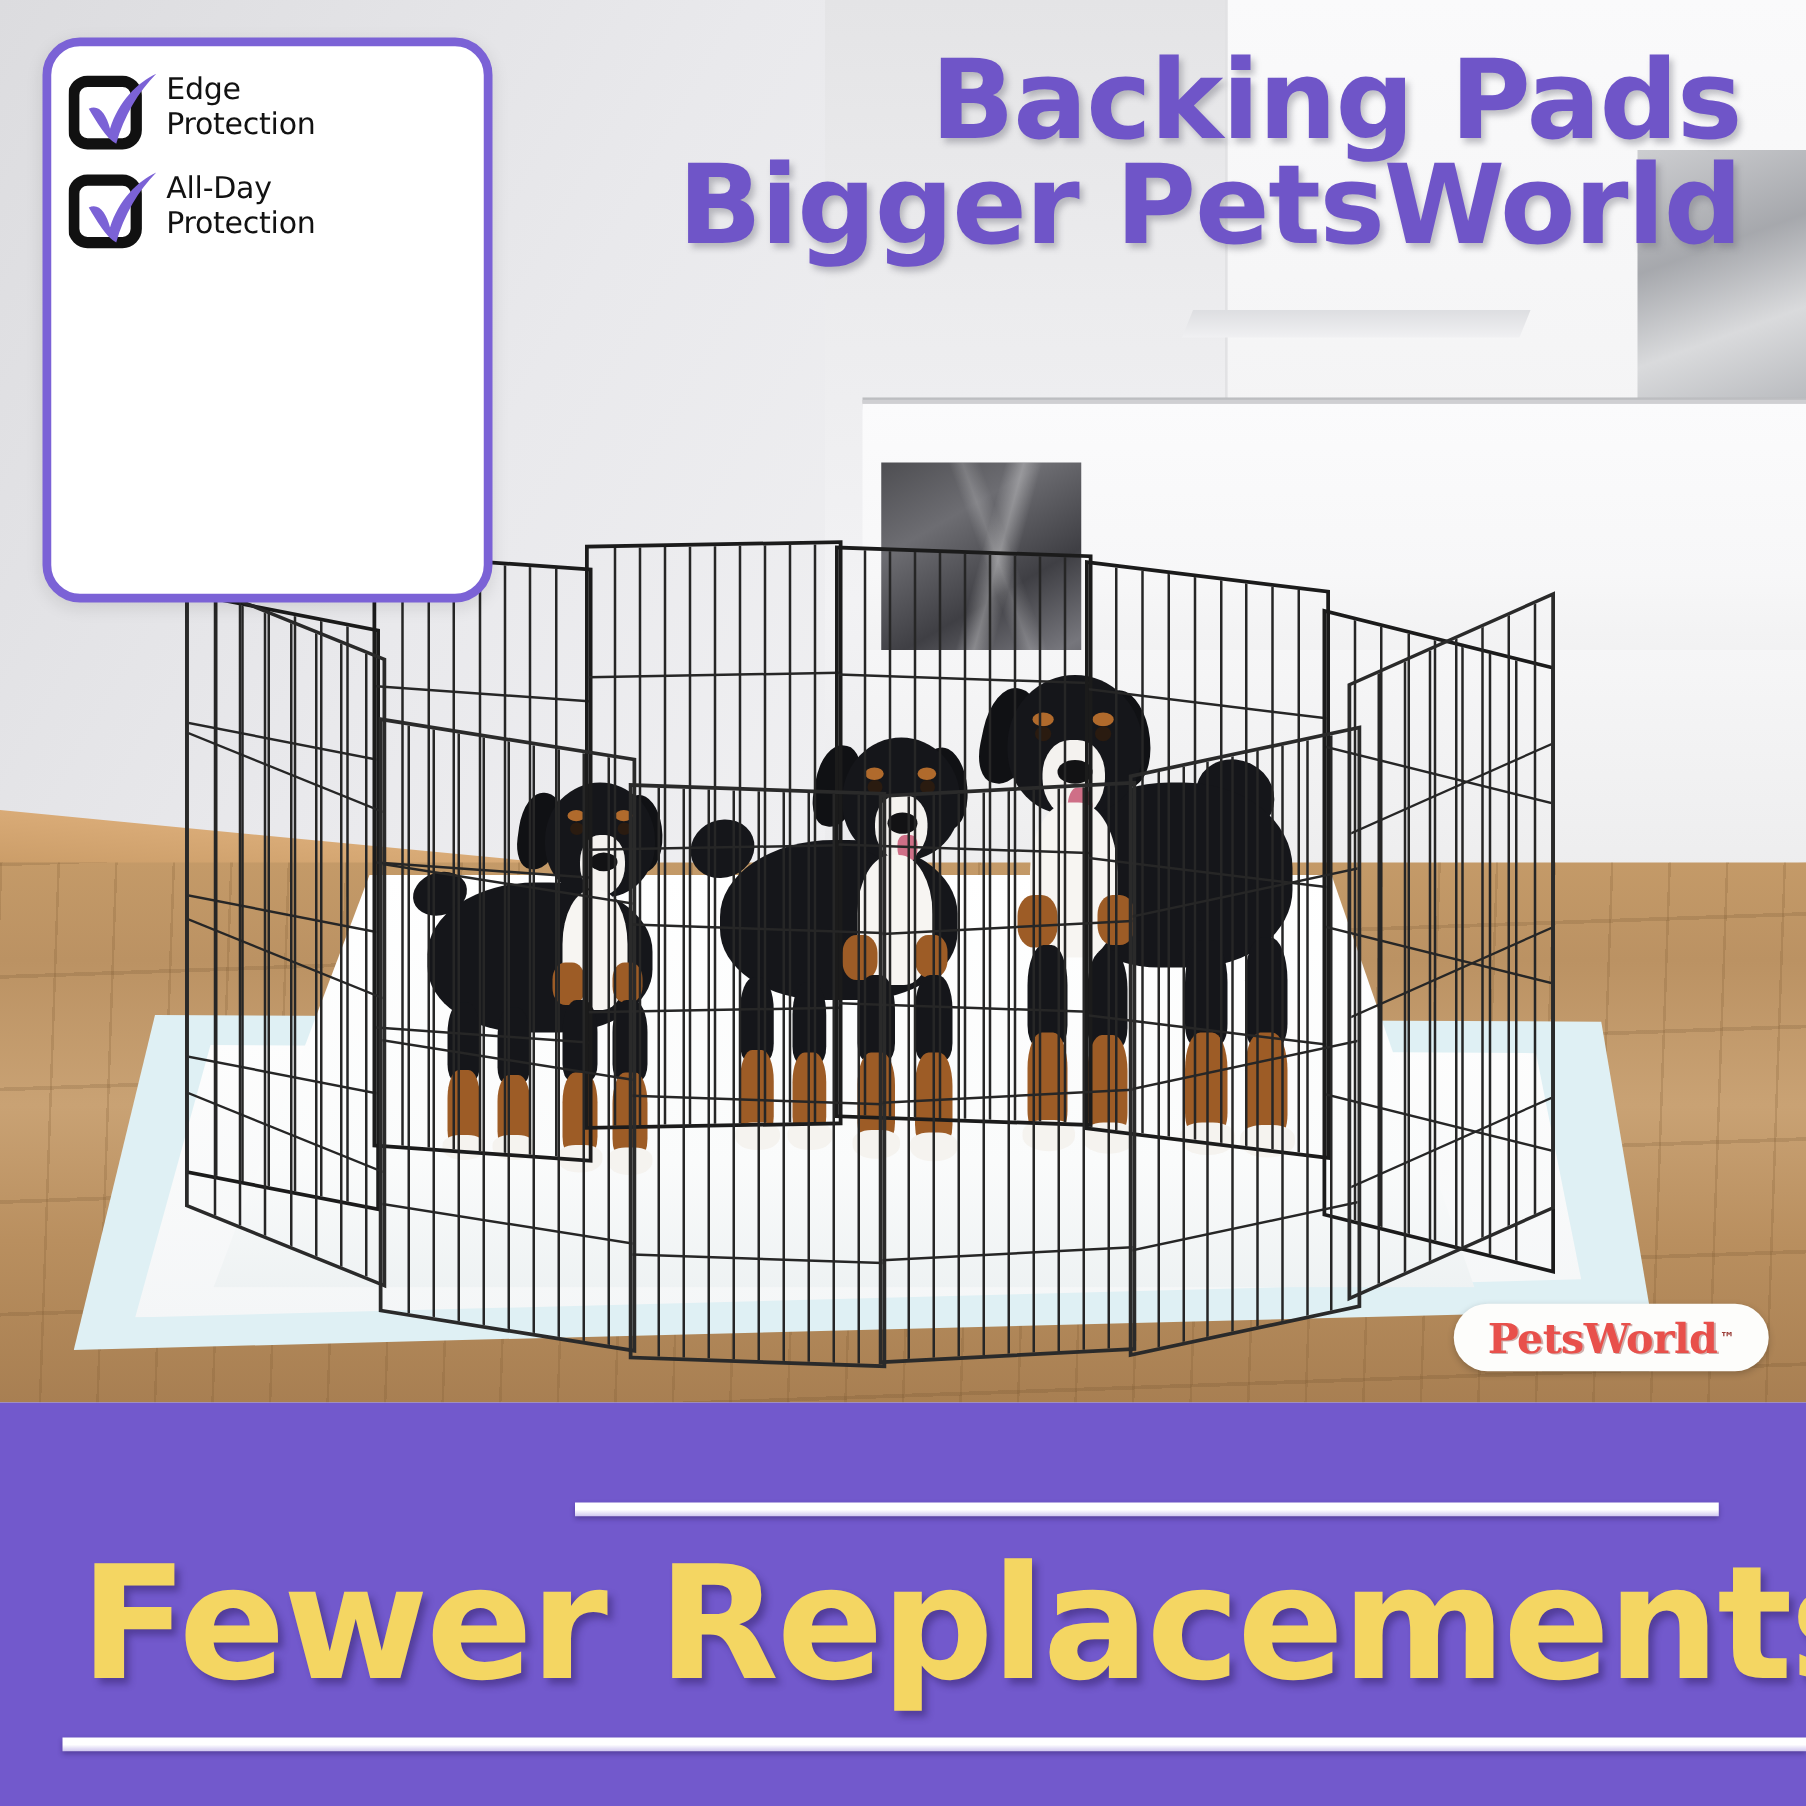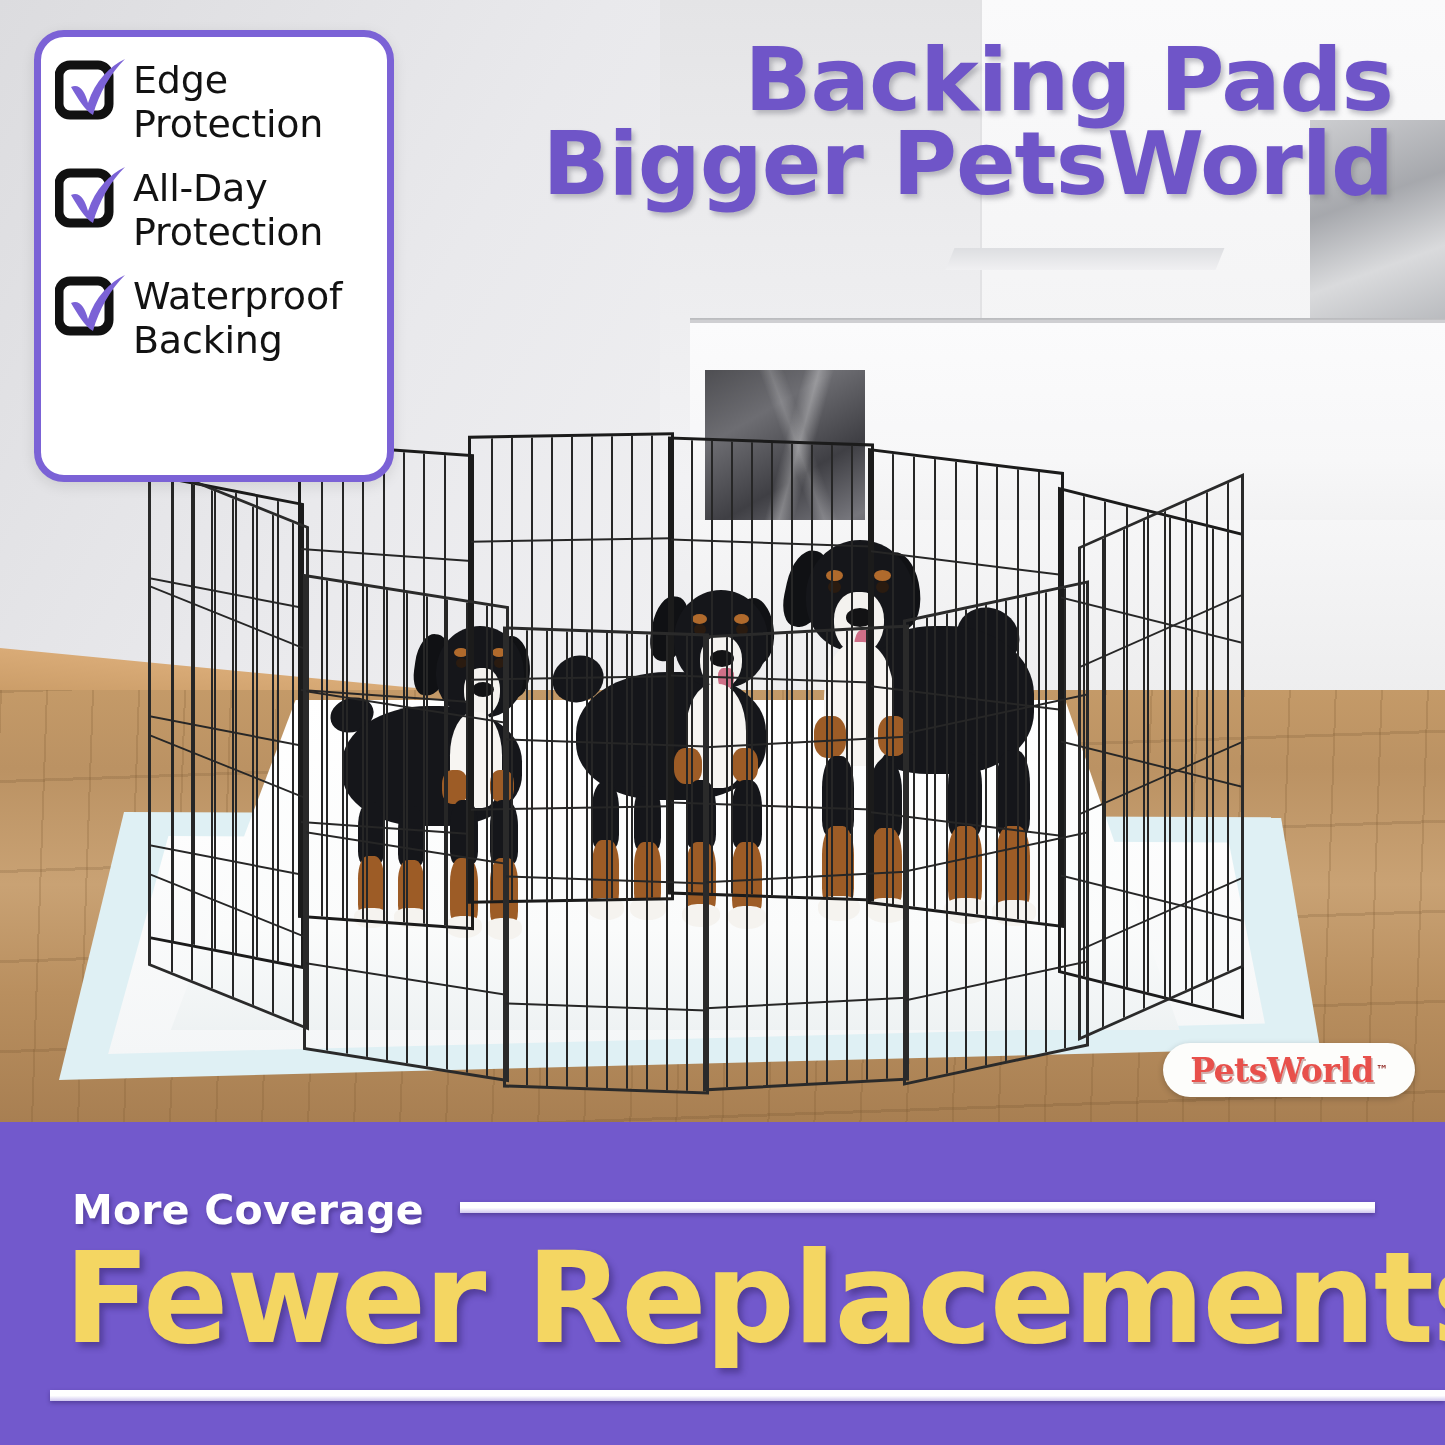--- a/index.html
+++ b/index.html
@@ -87,21 +87,21 @@
   .feature-card{
     position:absolute;left:34px;top:30px;width:360px;height:452px;
     background:#ffffff;border:7px solid #7b62d6;border-radius:30px;
     box-sizing:border-box;padding:18px 14px 14px 14px;
     box-shadow:0 4px 14px rgba(0,0,0,.10);
   }
   .feat-row{display:flex;align-items:flex-start;margin-bottom:17px;}
   .feat-row:last-child{margin-bottom:0;}
   .cbox{position:relative;width:64px;height:58px;flex:0 0 64px;margin-right:14px;margin-top:4px;}
   .cbox svg{position:absolute;left:0;top:-6px;}
-  .feat-text{font-size:38px;line-height:1.16;color:#121212;letter-spacing:-.2px;
+  .feat-text{font-size:24px;line-height:1.16;color:#121212;letter-spacing:-.2px;
     font-family:"DejaVu Sans", sans-serif;font-weight:400;padding-top:3px;}
 
   
   .headline{position:absolute;right:52px;top:38px;text-align:right;
     font-family:"DejaVu Sans", sans-serif;font-weight:700;
     color:#6f55c8;font-size:88px;line-height:.96;letter-spacing:-1px;
     text-shadow:3px 4px 5px rgba(120,120,130,.45);}
   .headline .l2{display:block;}
 
   
@@ -437,32 +437,22 @@
     <div class="feat-row">
       <span class="cbox">
         <svg width="76" height="70" viewBox="0 0 76 70">
           <rect x="4" y="12" width="50" height="50" rx="11" ry="11" fill="none" stroke="#111111" stroke-width="9"></rect>
           <path d="M16 34 C24 30 30 38 33 50 C40 28 55 13 70 6 C56 20 44 40 38 62 C30 58 22 44 16 34 Z" fill="#7b62d6"></path>
         </svg>
       </span>
       <span class="feat-text">All-Day<br>Protection</span>
     </div>
 
-    <div class="feat-row">
-      <span class="cbox">
-        <svg width="76" height="70" viewBox="0 0 76 70">
-          <rect x="4" y="12" width="50" height="50" rx="11" ry="11" fill="none" stroke="#111111" stroke-width="9"></rect>
-          <path d="M16 34 C24 30 30 38 33 50 C40 28 55 13 70 6 C56 20 44 40 38 62 C30 58 22 44 16 34 Z" fill="#7b62d6"></path>
-        </svg>
-      </span>
-      <span class="feat-text">Waterproof<br>Backing</span>
-    </div>
 
 
   </div>
 
   <div class="banner"></div>
-  <div class="b-more">More Coverage</div>
   <div class="rule-top"></div>
   <div class="b-fewer">Fewer Replacements</div>
   <div class="rule-bot"></div>
 
 </div>
 
 </body></html>

